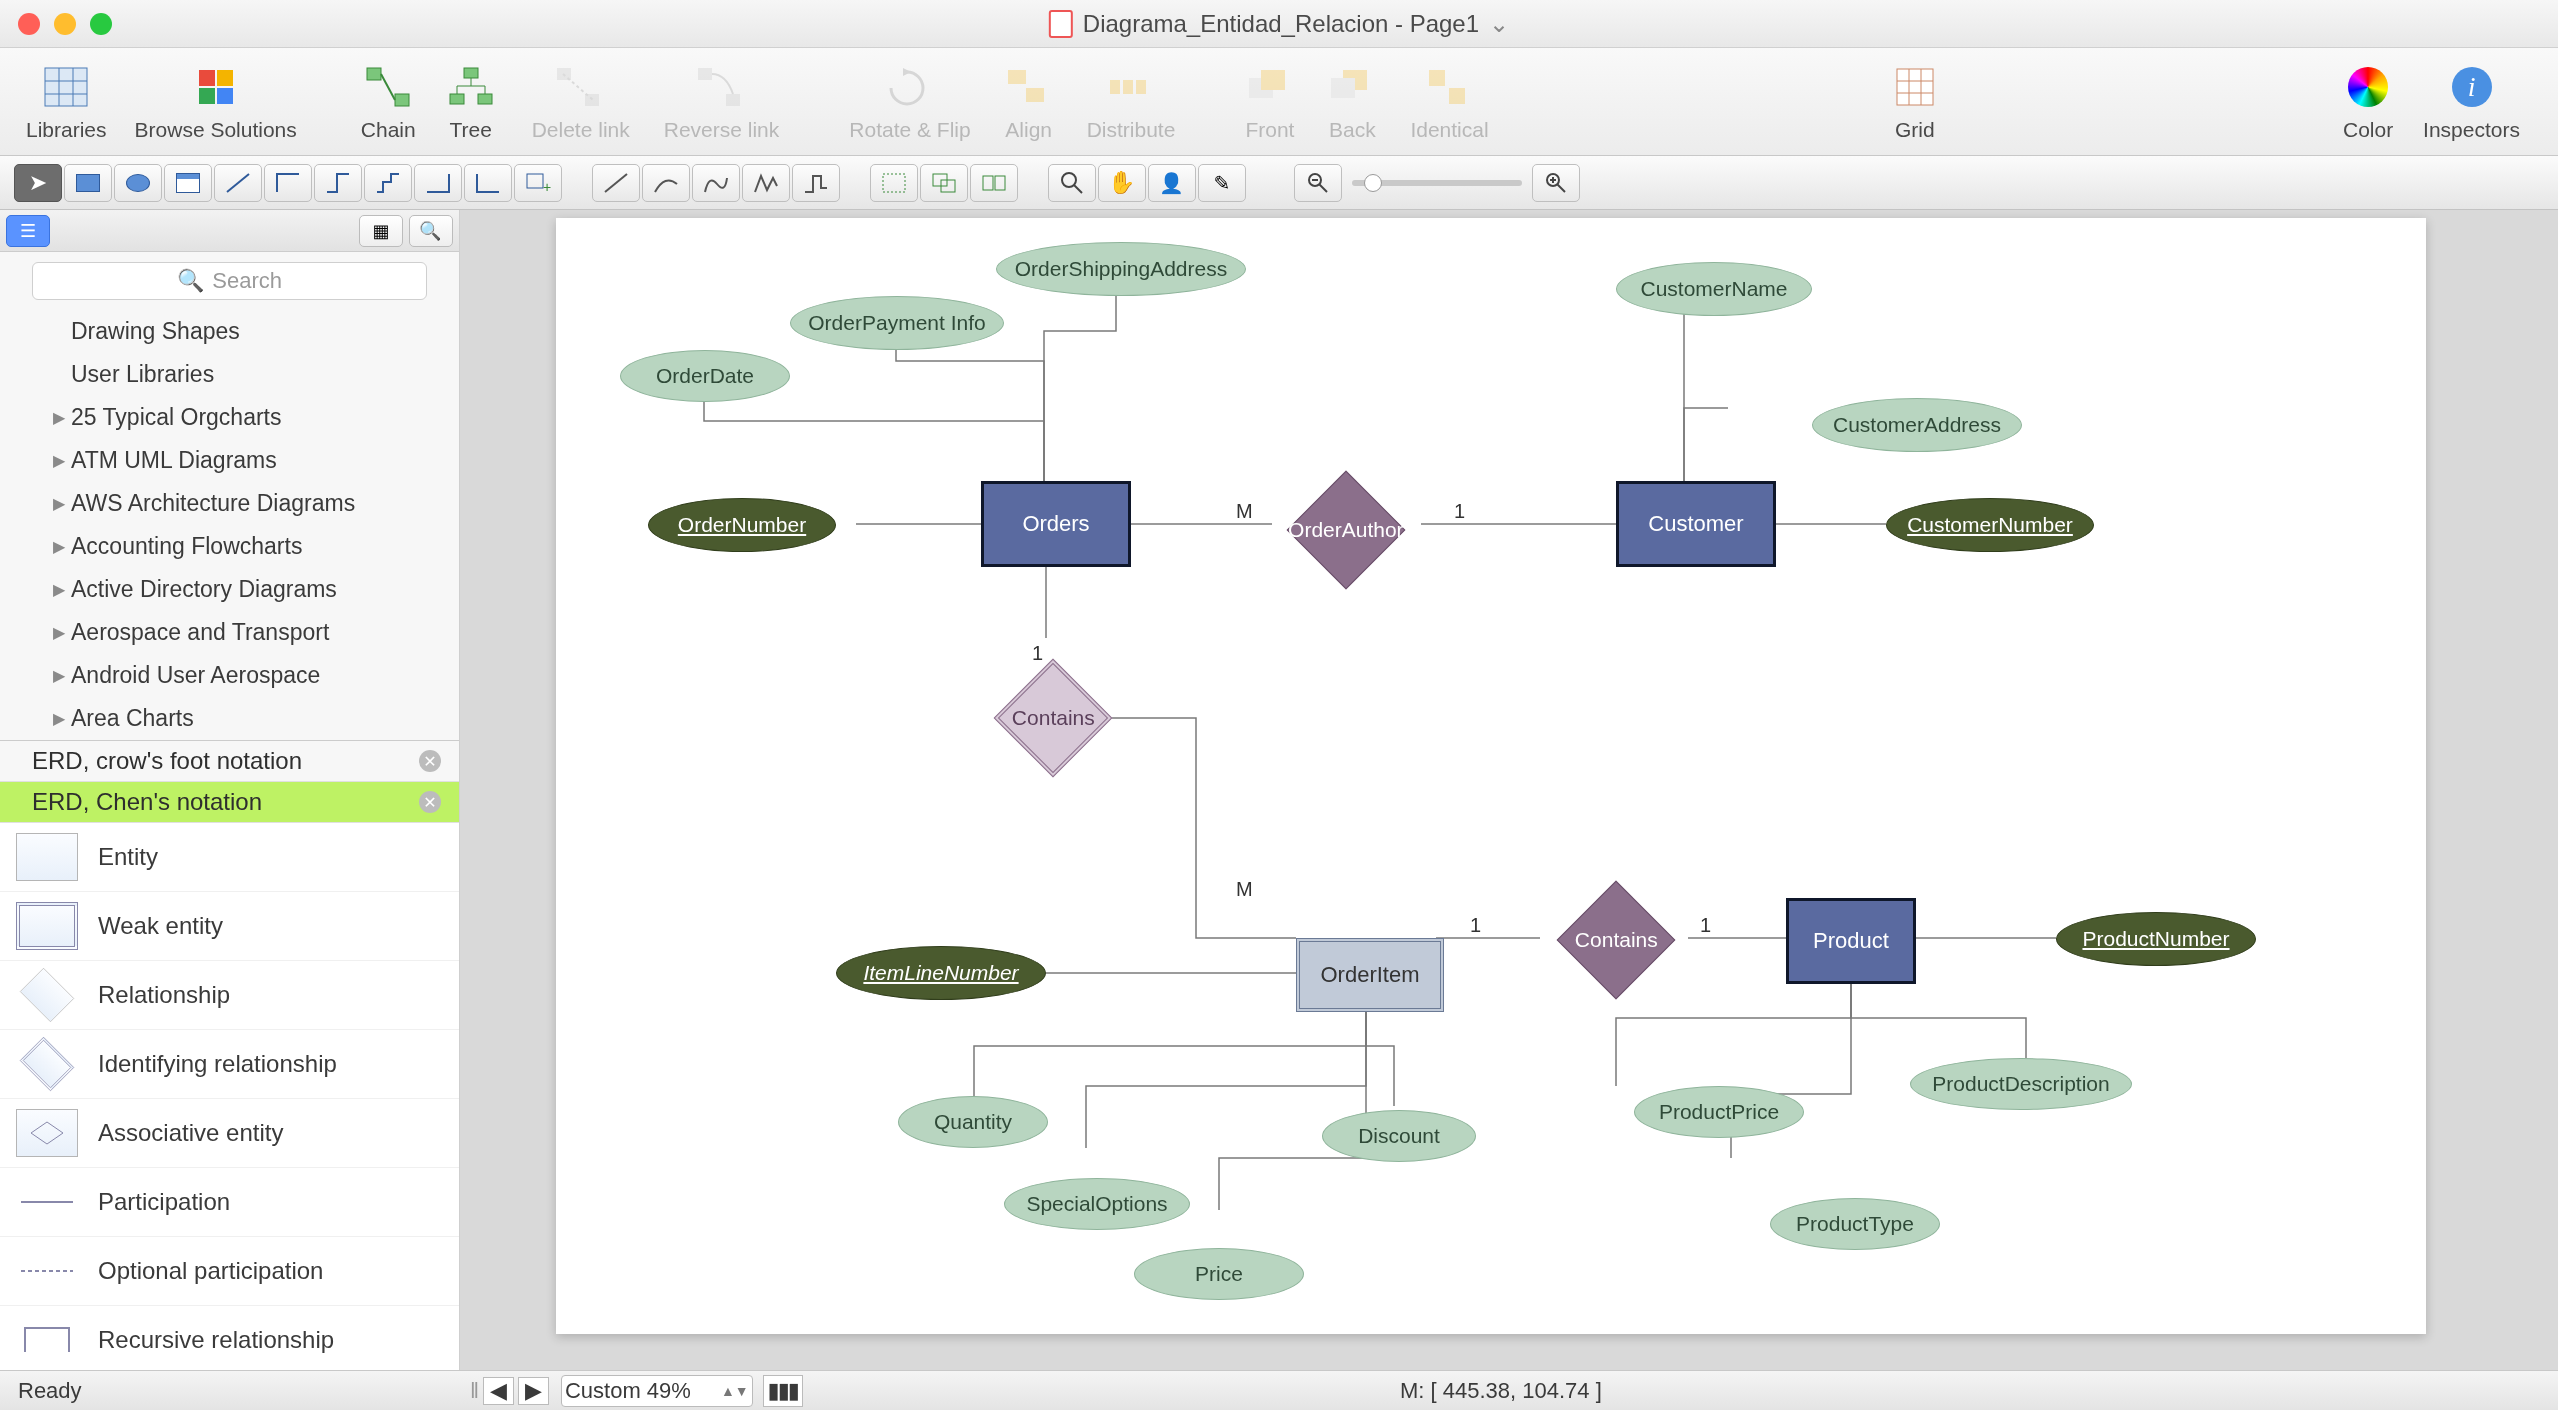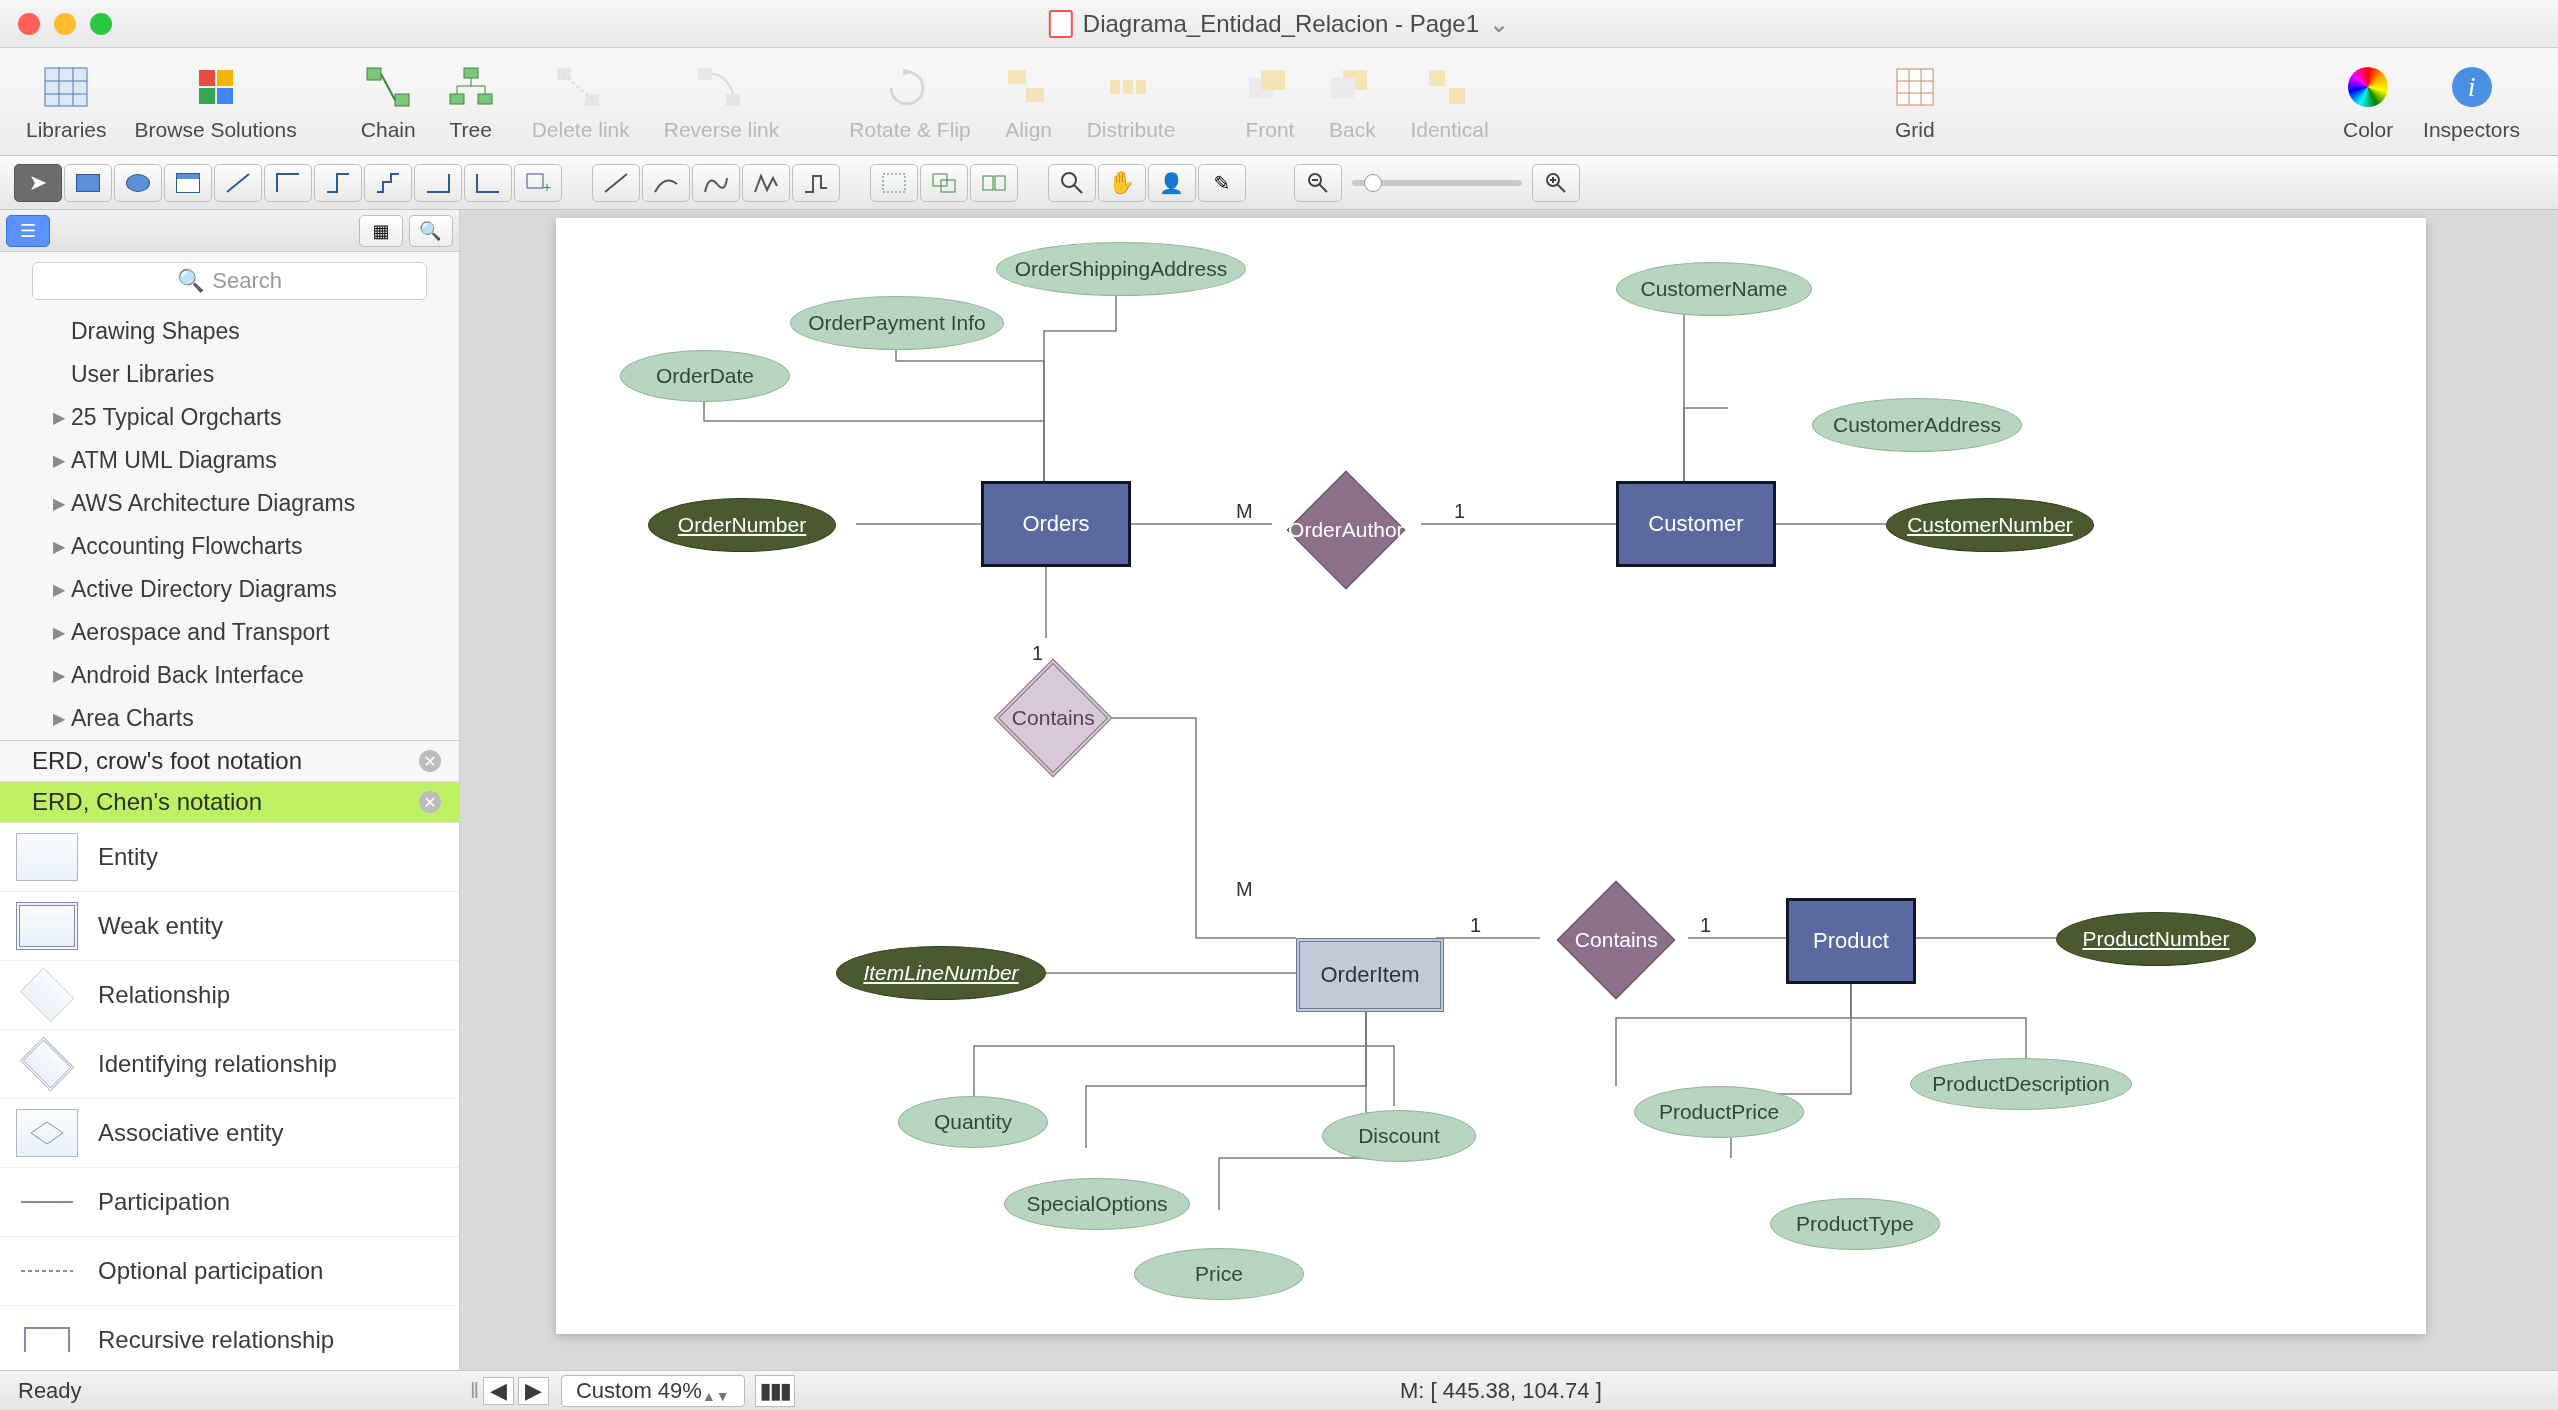--- a/index.html
+++ b/index.html
@@ -69,21 +69,21 @@
 .rel { position: absolute; background: #8b6f8b; color: #fff; border: 1px solid #6a4f6a; display: flex; align-items: center; justify-content: center; font-size: 21px; transform-origin: center; }
 .rel-inner { transform: rotate(-45deg); }
 .rel-outer { transform: rotate(45deg); }
 .rel2 { position: absolute; background: #d8c9d8; color: #5a3f5a; border: 4px double #8b6f8b; display: flex; align-items: center; justify-content: center; font-size: 21px; }
 svg.wires { position: absolute; left: 0; top: 0; width: 100%; height: 100%; pointer-events: none; }
 svg.wires line, svg.wires polyline { stroke: #7a7a7a; stroke-width: 1.5; fill: none; }
 .card { position: absolute; font-size: 20px; color: #333; }
 
 
 .footer { height: 40px; background: linear-gradient(#f4f4f4,#e4e4e4); border-top: 1px solid #c8c8c8; display: flex; align-items: center; font-size: 22px; color: #3a3a3a; }
-.footer .zoom-box { margin-left: 560px; border: 1px solid #bbb; background: #fff; padding: 2px 14px; border-radius: 4px; display: flex; align-items: flex-end; }
+.footer .zoom-box { margin-left: 560px; border: 1px solid #bbb; background: #fff; padding: 2px 3px; border-radius: 4px; display: flex; align-items: center; gap: 30px; }
 .footer .status-ready { padding-left: 18px; }
 .footer .mouse { margin-left: 320px; }
 
 
 .sq { width: 24px; height: 18px; background: #5b8fd6; border: 1px solid #2f5a9a; }
 .ov { width: 24px; height: 18px; background: #5b8fd6; border: 1px solid #2f5a9a; border-radius: 50%; }
 .tbic { width: 24px; height: 20px; background: #fff; border: 1px solid #2f5a9a; box-shadow: inset 0 5px 0 #5b8fd6; }
 .arrow-cursor { font-size: 22px; color: #fff; }
 </style>
 </head>
@@ -444,21 +444,21 @@
       <div class="lib-item">
           <span class="tri">▶</span>
           <span>Active Directory Diagrams</span>
         </div>
       <div class="lib-item">
           <span class="tri">▶</span>
           <span>Aerospace and Transport</span>
         </div>
       <div class="lib-item">
           <span class="tri">▶</span>
-          <span>Android Back Interface</span>
+          <span>Android User Aerospace</span>
         </div>
       <div class="lib-item">
           <span class="tri">▶</span>
           <span>Area Charts</span>
         </div>
     </div>
     <div class="stencil-tabs">
       <div class="stencil-tab">
           <span>ERD, crow's foot notation</span>
           <span class="close">✕</span>

